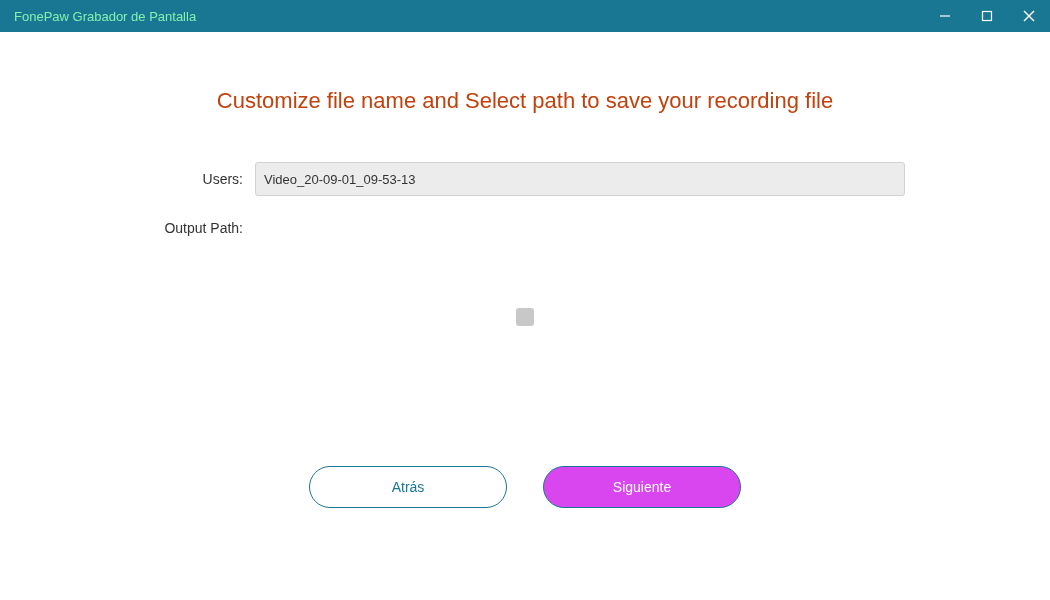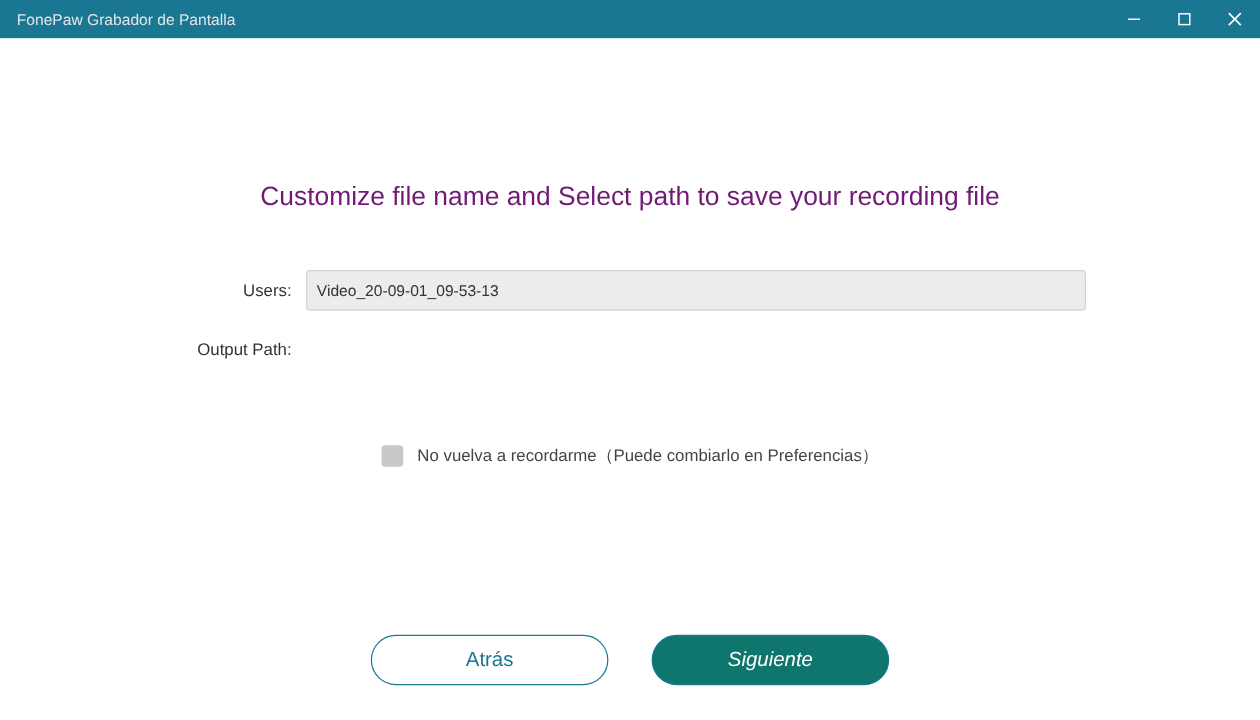--- a/index.html
+++ b/index.html
@@ -6,21 +6,21 @@
     body {
       width: 1050px;
       height: 600px;
       font-family: -apple-system, BlinkMacSystemFont, "Segoe UI", Arial, sans-serif;
       background: #fff;
       overflow: hidden;
     }
     .titlebar {
       height: 32px;
       background: #197794;
-      color: #e5e5e5;
+      color: #86efac;
       display: flex;
       align-items: center;
       padding-left: 14px;
       font-size: 13px;
     }
     .titlebar-title { flex: 1; }
     .titlebar-controls { display: flex; }
     .titlebar-btn {
       width: 42px;
       height: 32px;
@@ -34,22 +34,22 @@
       background: #fff;
       height: 568px;
       padding: 0 40px;
       display: flex;
       flex-direction: column;
     }
     .heading {
       text-align: center;
       font-size: 22px;
       font-weight: 400;
-      color: #701a75;
-      margin-top: 119px;
+      color: #c2410c;
+      margin-top: 56px;
       margin-bottom: 48px;
     }
     .form { width: 760px; margin: 0 auto; }
     .row {
       display: flex;
       align-items: center;
       margin-bottom: 24px;
     }
     .label {
       width: 110px;
@@ -117,36 +117,35 @@
     .button-row {
       display: flex;
       justify-content: center;
       gap: 36px;
       margin-top: 140px;
     }
     .btn {
       width: 198px;
       height: 42px;
       border-radius: 21px;
-      font-size: 17px;
+      font-size: 14px;
       cursor: pointer;
       display: flex;
       align-items: center;
       justify-content: center;
     }
     .btn-outline {
       background: #fff;
       border: 1.5px solid #197794;
       color: #197794;
     }
     .btn-fill {
-      background: #0f766e;
+      background: #d946ef;
       border: 1.5px solid #197794;
       color: #fff;
-      font-style: italic;
     }
   </style>
 </head>
 <body>
 
 <div class="titlebar">
   <span class="titlebar-title">FonePaw Grabador de Pantalla</span>
   <div class="titlebar-controls">
     <div class="titlebar-btn">
       <svg width="12" height="12" viewBox="0 0 12 12">
@@ -178,21 +177,20 @@
       </div>
     </div>
 
     <div class="row">
       <div class="label">Output Path:</div>
     </div>
   </div>
 
   <div class="checkbox-row">
     <div class="checkbox"></div>
-    <span class="checkbox-label">No vuelva a recordarme（Puede combiarlo en Preferencias）</span>
   </div>
 
   <div class="button-row">
     <div class="btn btn-outline">
       <span>Atrás</span>
     </div>
     <div class="btn btn-fill">
       <span>Siguiente</span>
     </div>
   </div>

